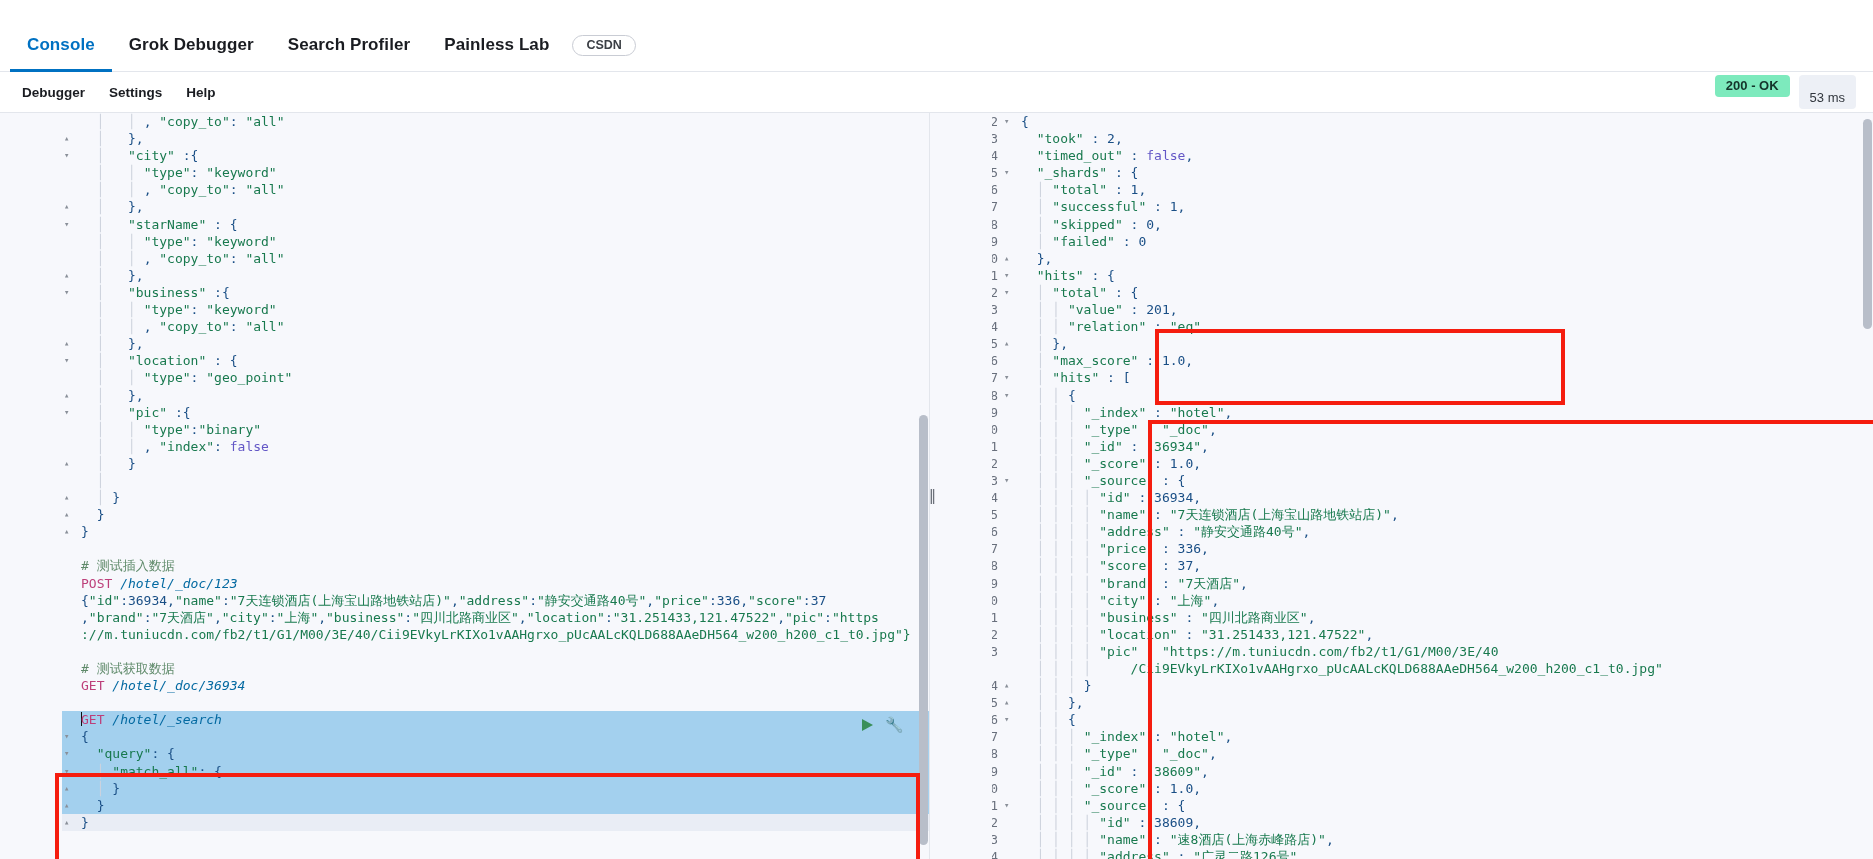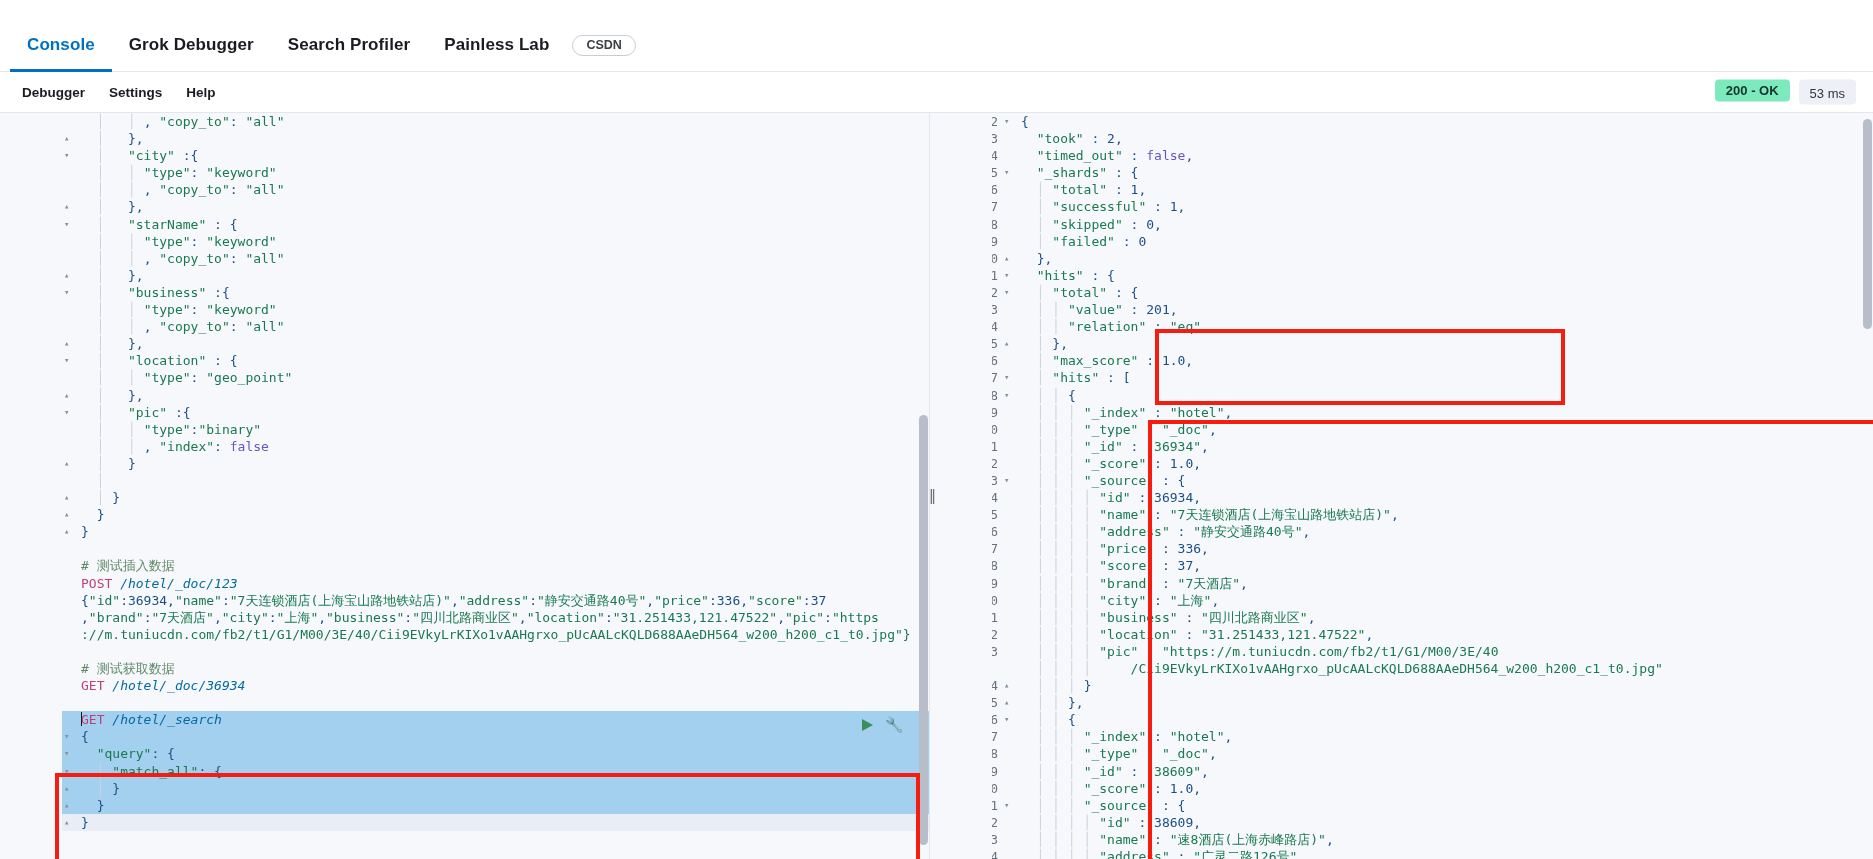--- a/index.html
+++ b/index.html
@@ -62,21 +62,21 @@
   .status-ok {
     background: #7deabd; color: #14342a;
     border-radius: 4px;
     padding: 4px 11px 5px;
     font-size: 13px; font-weight: bold;
     line-height: 1;
   }
   .status-ms {
     background: #edf0f6; color: #31363d;
     border-radius: 4px;
-    padding: 7px 11px 5px;
+    padding: 16px 11px 5px;
     font-size: 13px;
     line-height: 1;
   }
 
   
   .panes { flex: 1 1 auto; display: flex; min-height: 0; background: #fafbfd; position: relative; }
   .pane {
     position: relative; min-height: 0; overflow: hidden;
     background: #f7f8fc;
     border-top: 1px solid #e3e6ec;

